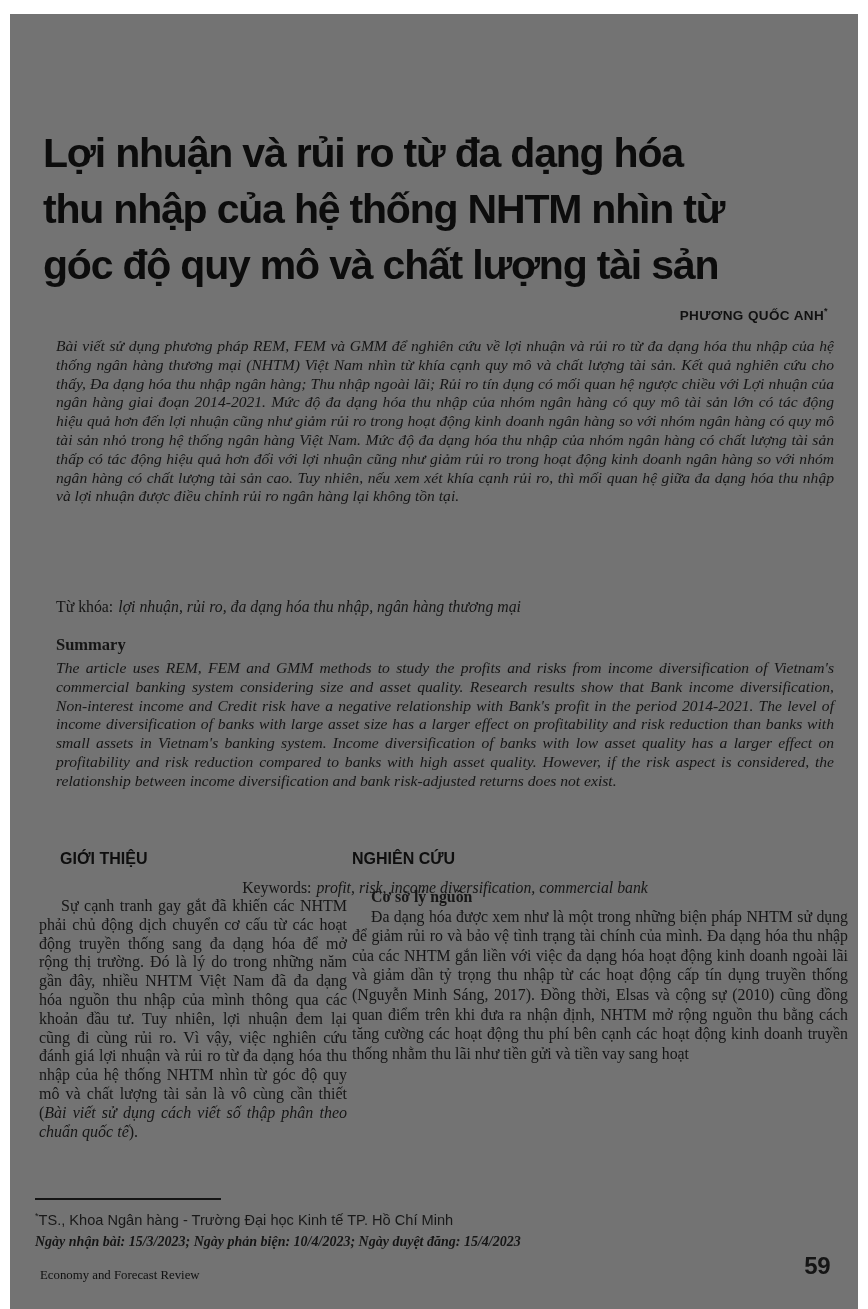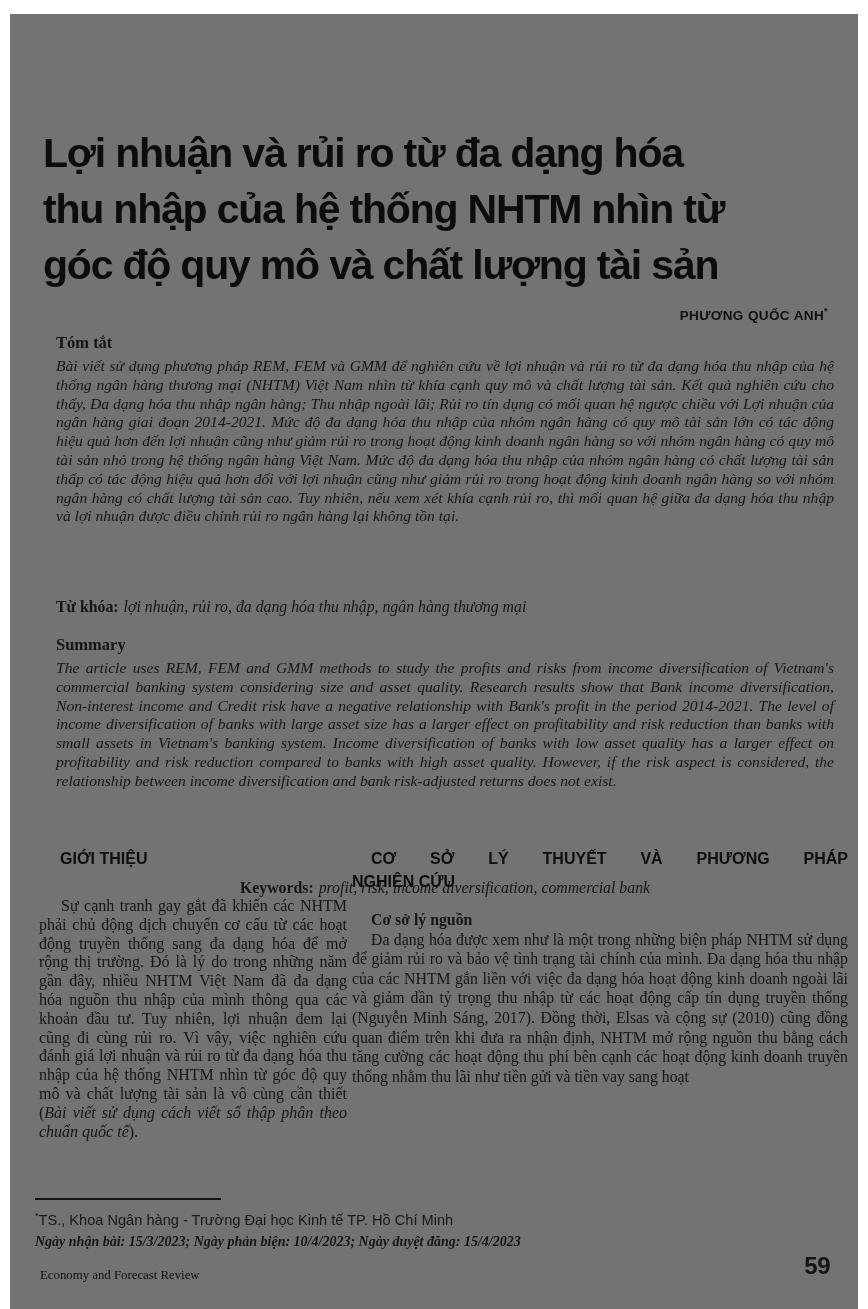--- a/index.html
+++ b/index.html
@@ -24,21 +24,21 @@
   .abs-vi { top:319px; }
   .abs-en { top:621px; }
   .abs-heading { font-weight:700; font-size:16.5px; line-height:20px; }
   .abs-body {
     margin-top:4px; font-style:italic; font-size:15.6px; line-height:18.8px;
     text-align:justify;
   }
   .kw-line { position:absolute; left:46px; width:778px; font-size:15.8px; line-height:19px; }
   .kw-vi { top:583px; }
   .kw-en { top:864px;text-align:center; }
-  .kw-label { font-weight:700; }
+  .kw-label { font-weight:400; }
   .kw-value { font-style:italic; padding-left:5px; }
 
   .columns { position:absolute; left:29px; top:833px; width:809px; display:flex; }
   .col-left  { width:308px; margin-right:5px; }
   .col-right { flex:1; }
 
   .col-heading {
     font-family:"Liberation Sans", sans-serif; font-weight:700;
     font-size:16px; line-height:23px; color:#0e0e0e;
   }
@@ -81,21 +81,20 @@
 
   <div class="title">
     <div>Lợi nhuận và rủi ro từ đa dạng hóa</div>
     <div>thu nhập của hệ thống NHTM nhìn từ</div>
     <div>góc độ quy mô và chất lượng tài sản</div>
   </div>
 
   <div class="author-line"><span>PHƯƠNG QUỐC ANH</span><sup>*</sup></div>
 
   <div class="abs-block abs-vi">
-    <div class="abs-heading">Tóm tắt</div>
     <div class="abs-body">Bài viết sử dụng phương pháp REM, FEM và GMM để nghiên cứu về lợi nhuận và rủi ro từ đa dạng hóa thu nhập của hệ thống ngân hàng thương mại (NHTM) Việt Nam nhìn từ khía cạnh quy mô và chất lượng tài sản. Kết quả nghiên cứu cho thấy, Đa dạng hóa thu nhập ngân hàng; Thu nhập ngoài lãi; Rủi ro tín dụng có mối quan hệ ngược chiều với Lợi nhuận của ngân hàng giai đoạn 2014-2021. Mức độ đa dạng hóa thu nhập của nhóm ngân hàng có quy mô tài sản lớn có tác động hiệu quả hơn đến lợi nhuận cũng như giảm rủi ro trong hoạt động kinh doanh ngân hàng so với nhóm ngân hàng có quy mô tài sản nhỏ trong hệ thống ngân hàng Việt Nam. Mức độ đa dạng hóa thu nhập của nhóm ngân hàng có chất lượng tài sản thấp có tác động hiệu quả hơn đối với lợi nhuận cũng như giảm rủi ro trong hoạt động kinh doanh ngân hàng so với nhóm ngân hàng có chất lượng tài sản cao. Tuy nhiên, nếu xem xét khía cạnh rủi ro, thì mối quan hệ giữa đa dạng hóa thu nhập và lợi nhuận được điều chỉnh rủi ro ngân hàng lại không tồn tại.</div>
   </div>
 
   <div class="kw-line kw-vi"><span class="kw-label">Từ khóa:</span><span class="kw-value">lợi nhuận, rủi ro, đa dạng hóa thu nhập, ngân hàng thương mại</span></div>
 
   <div class="abs-block abs-en">
     <div class="abs-heading">Summary</div>
     <div class="abs-body">The article uses REM, FEM and GMM methods to study the profits and risks from income diversification of Vietnam's commercial banking system considering size and asset quality. Research results show that Bank income diversification, Non-interest income and Credit risk have a negative relationship with Bank's profit in the period 2014-2021. The level of income diversification of banks with large asset size has a larger effect on profitability and risk reduction than banks with small assets in Vietnam's banking system. Income diversification of banks with low asset quality has a larger effect on profitability and risk reduction compared to banks with high asset quality. However, if the risk aspect is considered, the relationship between income diversification and bank risk-adjusted returns does not exist.</div>
   </div>
 
@@ -103,21 +102,20 @@
 
   <div class="columns">
 
     <div class="col-left">
       <div class="col-heading">GIỚI THIỆU</div>
       <div class="intro-para"><span>Sự cạnh tranh gay gắt đã khiến các NHTM phải chủ động dịch chuyển cơ cấu từ các hoạt động truyền thống sang đa dạng hóa để mở rộng thị trường. Đó là lý do trong những năm gần đây, nhiều NHTM Việt Nam đã đa dạng hóa nguồn thu nhập của mình thông qua các khoản đầu tư. Tuy nhiên, lợi nhuận đem lại cũng đi cùng rủi ro. Vì vậy, việc nghiên cứu đánh giá lợi nhuận và rủi ro từ đa dạng hóa thu nhập của hệ thống NHTM nhìn từ góc độ quy mô và chất lượng tài sản là vô cùng cần thiết (</span><span class="italic">Bài viết sử dụng cách viết số thập phân theo chuẩn quốc tế</span><span>).</span></div>
     </div>
 
     <div class="col-right">
       <div class="col-heading">
-        <div class="heading-justify">CƠ SỞ LÝ THUYẾT VÀ PHƯƠNG PHÁP</div>
         <div>NGHIÊN CỨU</div>
       </div>
       <div class="subhead-bold">Cơ sở lý nguồn</div>
       <div class="theory-para">Đa dạng hóa được xem như là một trong những biện pháp NHTM sử dụng để giảm rủi ro và bảo vệ tình trạng tài chính của mình. Đa dạng hóa thu nhập của các NHTM gắn liền với việc đa dạng hóa hoạt động kinh doanh ngoài lãi và giảm dần tỷ trọng thu nhập từ các hoạt động cấp tín dụng truyền thống (Nguyễn Minh Sáng, 2017). Đồng thời, Elsas và cộng sự (2010) cũng đồng quan điểm trên khi đưa ra nhận định, NHTM mở rộng nguồn thu bằng cách tăng cường các hoạt động thu phí bên cạnh các hoạt động kinh doanh truyền thống nhằm thu lãi như tiền gửi và tiền vay sang hoạt</div>
     </div>
 
   </div>
 
   <div class="footnote">
     <div class="footnote-rule"></div>

